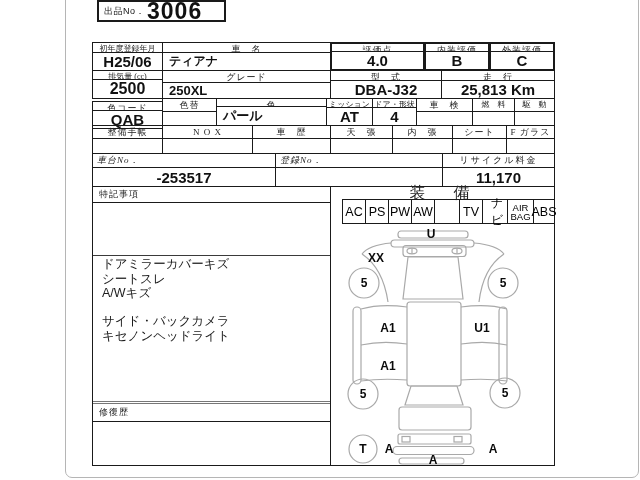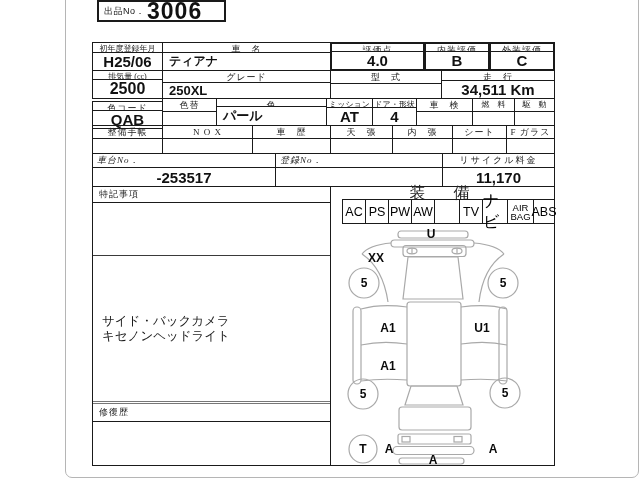--- a/index.html
+++ b/index.html
@@ -36,21 +36,21 @@
   .divider{position:absolute;left:0;right:0;height:0;border-top:1px solid #3a3a3a;}
   .repair-divider{position:absolute;left:0;right:0;height:3px;border-top:3px double #777;}
   .repair-label{position:absolute;left:0;right:0;height:17px;line-height:17px;font-size:9px;
                 letter-spacing:1px;padding-left:6px;border-bottom:1px solid #1a1a1a;
                 font-family:"Liberation Serif","DejaVu Serif",serif;color:#222;}
   .equip-title{position:absolute;left:0;top:0;right:0;height:12px;line-height:12px;text-align:center;
                font-size:16px;letter-spacing:6px;color:#222;
                font-family:"Liberation Serif","DejaVu Serif",serif;}
   .eq{position:absolute;top:12px;height:25px;border:1px solid #1a1a1a;box-sizing:border-box;
       display:flex;align-items:center;justify-content:center;font-size:12.5px;color:#000;}
-  .eq.navi{font-size:16px;}
+  .eq.navi{font-size:12px;padding-left:8px;}
   .eq.airbag{font-size:9.5px;line-height:9px;text-align:center;white-space:normal;padding:0 1px;}
   svg text{font-family:"Liberation Sans","DejaVu Sans",sans-serif;font-weight:bold;fill:#0a0a0a;}
 </style>
 </head>
 <body>
 
 <div class="frame"></div>
 
 <div class="idbox">
   <span class="l">出品No．</span>
@@ -81,24 +81,25 @@
 <div class="c" style="left:92px;top:70px;width:71px;height:29px">
   <div class="h sm">排気量 (cc)</div>
   <div class="v fs16">2500</div>
 </div>
 <div class="c vleft" style="left:162px;top:70px;width:169px;height:29px">
   <div class="h">グレード</div>
   <div class="v fs13">250XL</div>
 </div>
 <div class="c" style="left:330px;top:70px;width:112px;height:29px">
   <div class="h">型　式</div>
+  <div class="v fs15">DBA-J32</div>
 </div>
 <div class="c" style="left:441px;top:70px;width:114px;height:29px">
   <div class="h">走　行</div>
-  <div class="v fs15">34,511 Km</div>
+  <div class="v fs15">25,813 Km</div>
 </div>
 
 <div class="c" style="left:92px;top:101px;width:71px;height:28px">
   <div class="h">色コード</div>
   <div class="v fs15">QAB</div>
 </div>
 <div class="c" style="left:162px;top:98px;width:55px;height:28px">
   <div class="h">色替</div>
   <div class="v"></div>
 </div>
@@ -165,20 +166,25 @@
   <div class="v"></div>
 </div>
 <div class="c" style="left:442px;top:153px;width:113px;height:34px">
   <div class="h" style="height:13px;line-height:13px;letter-spacing:2px">リサイクル料金</div>
   <div class="v fs15">11,170</div>
 </div>
 
 <div class="panel" style="left:92px;top:186px;width:239px;height:280px">
   <div class="ph">特記事項</div>
   <div class="divider" style="top:68px"></div>
+  <div class="notes-block" style="top:70px">
+    <div>ドアミラーカバーキズ</div>
+    <div>シートスレ</div>
+    <div>A/Wキズ</div>
+  </div>
   <div class="notes-block" style="top:127px">
     <div>サイド・バックカメラ</div>
     <div>キセノンヘッドライト</div>
   </div>
   <div class="repair-divider" style="top:214px"></div>
   <div class="repair-label" style="top:217px">修復歴</div>
 </div>
 
 <div class="panel" style="left:330px;top:186px;width:225px;height:280px">
   <div class="equip-title">装　備</div>

